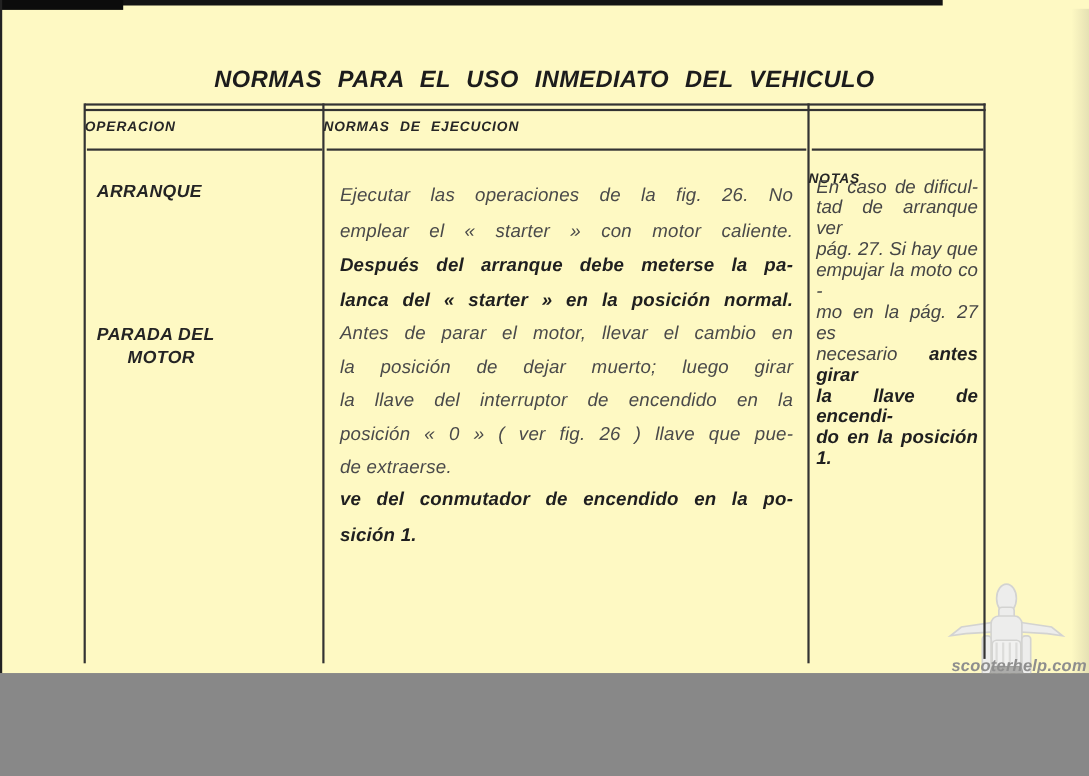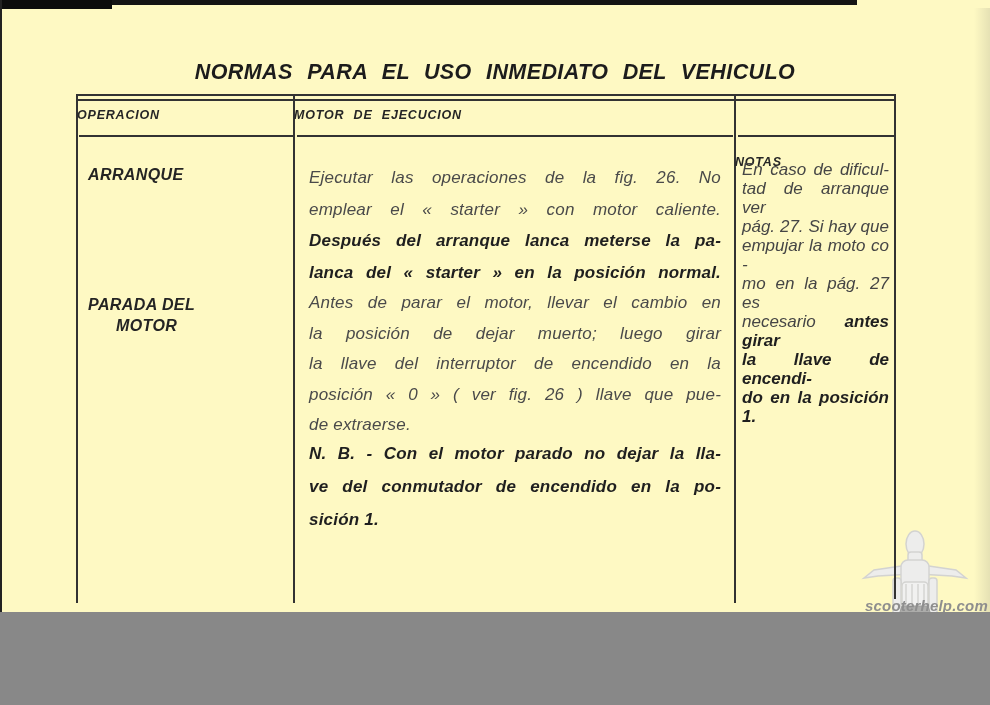--- a/index.html
+++ b/index.html
@@ -77,31 +77,31 @@
   <div class="rule" style="left:77px;top:99px;width:819px;height:2px;"></div>
   <div class="rule" style="left:79px;top:135px;width:214px;height:2px;"></div>
   <div class="rule" style="left:297px;top:135px;width:436px;height:2px;"></div>
   <div class="rule" style="left:738px;top:135px;width:156px;height:2px;"></div>
   <div class="rule" style="left:76px;top:94px;width:2px;height:509px;"></div>
   <div class="rule" style="left:293px;top:94px;width:2px;height:509px;"></div>
   <div class="rule" style="left:734px;top:94px;width:2px;height:509px;"></div>
   <div class="rule" style="left:894px;top:94px;width:2px;height:505px;"></div>
 
   <div class="colhead c1">OPERACION</div>
-  <div class="colhead c2">MOTOR DE EJECUCION</div>
+  <div class="colhead c2">NORMAS DE EJECUCION</div>
   <div class="colhead c3">NOTAS</div>
 
   <div class="cell-op" style="top:164px;">
     <div>ARRANQUE</div>
   </div>
 
   <div class="normas" style="top:162px;">
     <div class="tline"><span>Ejecutar las operaciones de la fig. 26. No</span></div>
     <div class="tline"><span>emplear el « starter » con motor caliente.</span></div>
-    <div class="tline"><b>Después del arranque lanca meterse la pa-</b></div>
+    <div class="tline"><b>Después del arranque debe meterse la pa-</b></div>
     <div class="tline"><b>lanca del « starter » en la posición normal.</b></div>
   </div>
 
   <div class="notas-block">
     <div class="tline"><span>En caso de dificul-</span></div>
     <div class="tline"><span>tad de arranque ver</span></div>
     <div class="tline"><span>pág. 27. Si hay que</span></div>
     <div class="tline"><span>empujar la moto co -</span></div>
     <div class="tline"><span>mo en la pág. 27 es</span></div>
     <div class="tline"><span>necesario </span><b>antes girar</b></div>
@@ -116,21 +116,20 @@
 
   <div class="normas r2" style="top:288px;">
     <div class="tline"><span>Antes de parar el motor, llevar el cambio en</span></div>
     <div class="tline"><span>la posición de dejar muerto; luego girar</span></div>
     <div class="tline"><span>la llave del interruptor de encendido en la</span></div>
     <div class="tline"><span>posición « 0 » ( ver fig. 26 ) llave que pue-</span></div>
     <div class="tline noj"><span>de extraerse.</span></div>
   </div>
 
   <div class="normas nb" style="top:437px;">
-    <div class="tline"><b>N. B. - Con el motor parado no dejar la lla-</b></div>
     <div class="tline"><b>ve del conmutador de encendido en la po-</b></div>
     <div class="tline noj"><b>sición 1.</b></div>
   </div>
 
   <svg class="watermark-svg" width="112" height="168" viewBox="0 0 112 168">
     <g fill="#ededec" stroke="#d3d3d1" stroke-width="1.5">
 
       <ellipse cx="55" cy="18" rx="9" ry="13"></ellipse>
       <rect x="48" y="26" width="14" height="14" rx="3"></rect>
 

